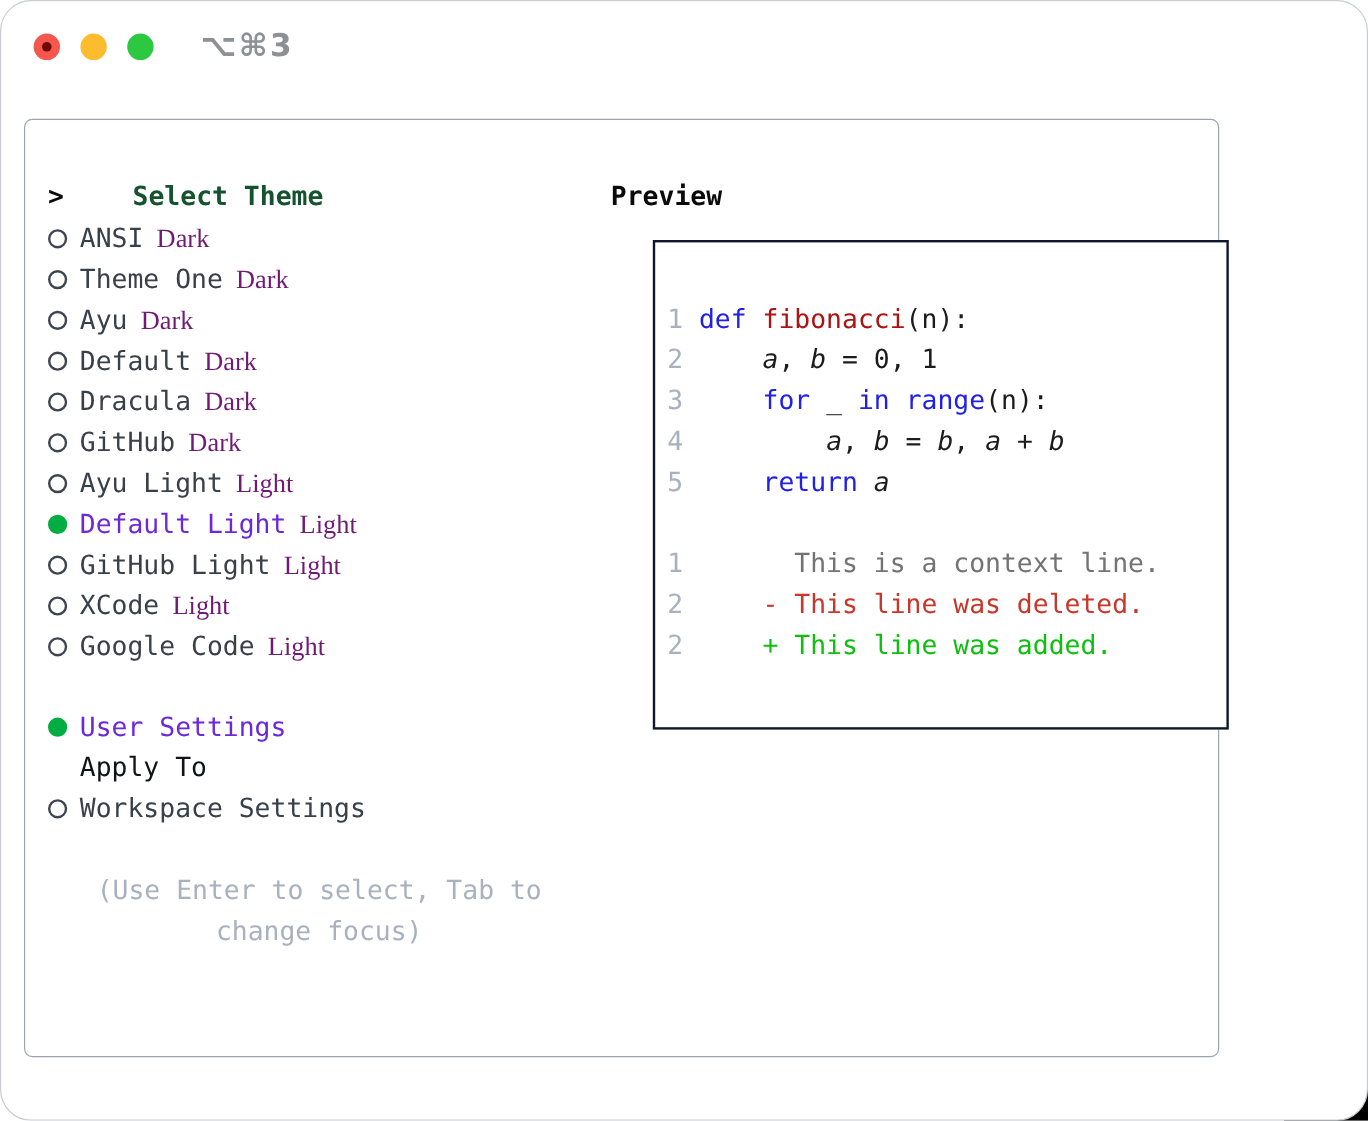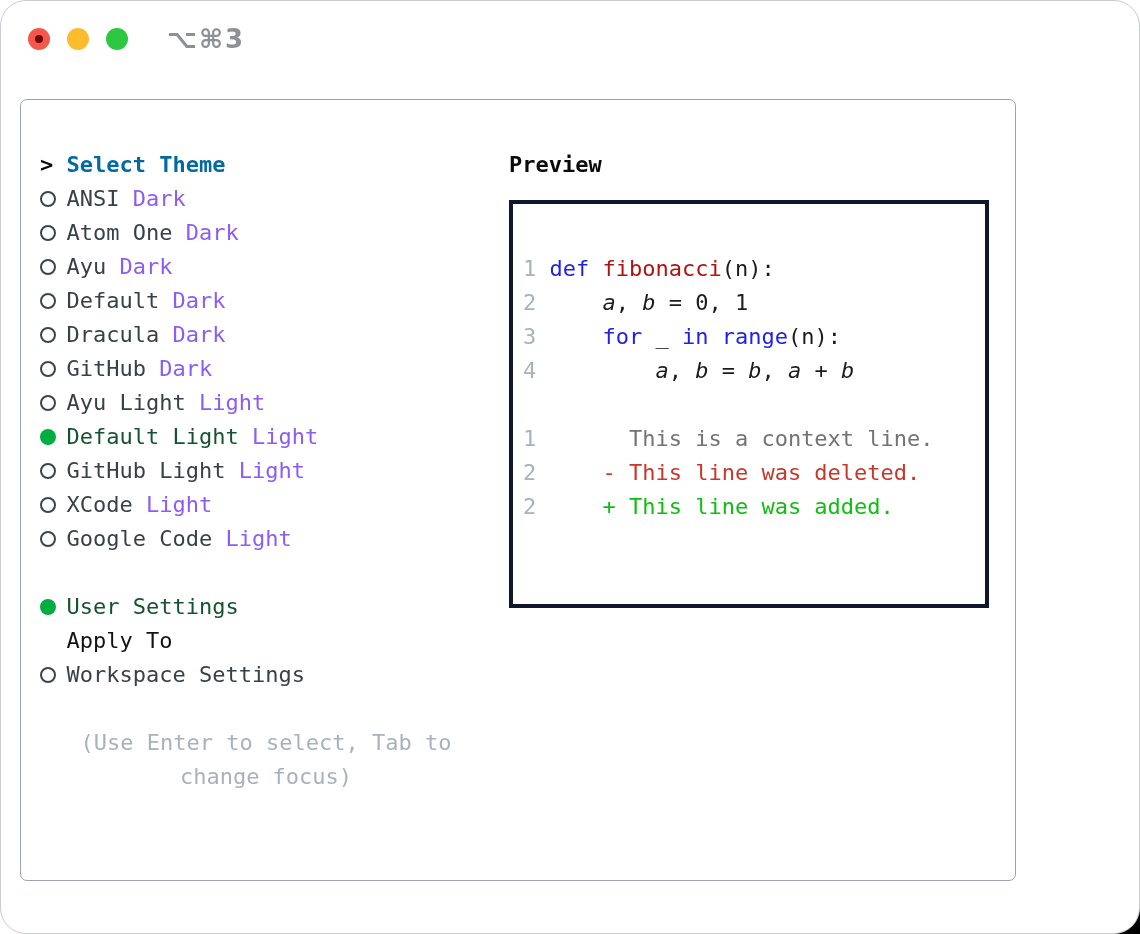--- a/index.html
+++ b/index.html
@@ -19,32 +19,32 @@
 
   
   .panel{position:absolute;left:19px;top:98px;width:996px;height:782px;border:1.5px solid #9ca4b0;border-radius:7px;box-sizing:border-box;background:#fff;}
   .leftcol{position:absolute;left:19px;top:48px;width:452px;font-size:22px;}
   .rightcol{position:absolute;left:488px;top:48px;width:482px;font-size:22px;}
 
   .row{height:34px;line-height:34px;white-space:pre;}
   .row.blank{height:34px;}
   .gut{display:inline-block;width:2ch;}
   .prompt{color:#0a0a0a;font-weight:bold;}
-  .hdr-label{color:#0369a1;font-weight:bold;}
+  .hdr-label{color:#14532d;font-weight:bold;margin-left:44px;}
   .sub-label{color:#111317;}
   .circ{display:inline-block;width:12px;height:12px;border:2px solid #3e4450;border-radius:50%;vertical-align:-1px;box-sizing:content-box;}
   .nm{color:#3a404a;}
-  .vr{color:#8b5cf6;margin-left:1ch;}
+  .vr{color:#701a75;margin-left:1ch;font-family:Liberation Serif, serif;}
   .sel .circ{background:#00ad41;border-color:#00ad41;}
-  .sel .nm{color:#14532d;}
+  .sel .nm{color:#6d28d9;}
   .help{color:#a9b1bf;text-align:center;}
 
   
   .pv-title{height:34px;line-height:34px;color:#0a0a0a;font-weight:bold;white-space:pre;}
-  .pv-box{margin-top:18px;width:480px;height:408px;border:4px solid #0f172a;box-sizing:border-box;padding:48px 0 0 10px;overflow:hidden;background:#fff;}
+  .pv-box{margin-top:18px;width:480px;height:408px;border:2px solid #0f172a;box-sizing:border-box;padding:48px 0 0 10px;overflow:hidden;background:#fff;margin-left:35px;}
   .crow{height:34px;line-height:34px;white-space:pre;font-size:22px;}
   .num{display:inline-block;width:1ch;margin-right:1ch;color:#a9b1bf;}
   .seg{color:#1c1c1e;}
   .kw{color:#2121e6;}
   .fn{color:#ae1212;}
   .v{color:#1c1c1e;font-style:italic;}
   .ctx{color:#737373;}
   .del{color:#c8372b;}
   .add{color:#0fbf0f;text-align:right;}
 </style>
@@ -63,21 +63,21 @@
     </div>
     <span class="shortcut">⌥⌘3</span>
   </div>
 
   <div class="panel">
 
     <div class="leftcol">
       <div class="row"><span class="gut prompt">&gt;</span><span class="hdr-label">Select Theme</span></div>
 
       <div class="row item"><span class="gut"><span class="circ"></span></span><span class="nm">ANSI</span><span class="vr">Dark</span></div>
-      <div class="row item"><span class="gut"><span class="circ"></span></span><span class="nm">Atom One</span><span class="vr">Dark</span></div>
+      <div class="row item"><span class="gut"><span class="circ"></span></span><span class="nm">Theme One</span><span class="vr">Dark</span></div>
       <div class="row item"><span class="gut"><span class="circ"></span></span><span class="nm">Ayu</span><span class="vr">Dark</span></div>
       <div class="row item"><span class="gut"><span class="circ"></span></span><span class="nm">Default</span><span class="vr">Dark</span></div>
       <div class="row item"><span class="gut"><span class="circ"></span></span><span class="nm">Dracula</span><span class="vr">Dark</span></div>
       <div class="row item"><span class="gut"><span class="circ"></span></span><span class="nm">GitHub</span><span class="vr">Dark</span></div>
       <div class="row item"><span class="gut"><span class="circ"></span></span><span class="nm">Ayu Light</span><span class="vr">Light</span></div>
       <div class="row item sel"><span class="gut"><span class="circ"></span></span><span class="nm">Default Light</span><span class="vr">Light</span></div>
       <div class="row item"><span class="gut"><span class="circ"></span></span><span class="nm">GitHub Light</span><span class="vr">Light</span></div>
       <div class="row item"><span class="gut"><span class="circ"></span></span><span class="nm">XCode</span><span class="vr">Light</span></div>
       <div class="row item"><span class="gut"><span class="circ"></span></span><span class="nm">Google Code</span><span class="vr">Light</span></div>
 
@@ -93,20 +93,21 @@
       <div class="row help">change focus)</div>
     </div>
 
     <div class="rightcol">
       <div class="pv-title">Preview</div>
       <div class="pv-box">
         <div class="crow"><span class="num">1</span><span class="seg kw">def </span><span class="seg fn">fibonacci</span><span class="seg">(n):</span></div>
         <div class="crow"><span class="num">2</span><span class="seg">    </span><span class="seg v">a</span><span class="seg">, </span><span class="seg v">b</span><span class="seg"> = 0, 1</span></div>
         <div class="crow"><span class="num">3</span><span class="seg">    </span><span class="seg kw">for</span><span class="seg"> _ </span><span class="seg kw">in</span><span class="seg"> </span><span class="seg kw">range</span><span class="seg">(n):</span></div>
         <div class="crow"><span class="num">4</span><span class="seg">        </span><span class="seg v">a</span><span class="seg">, </span><span class="seg v">b</span><span class="seg"> = </span><span class="seg v">b</span><span class="seg">, </span><span class="seg v">a</span><span class="seg"> + </span><span class="seg v">b</span></div>
+        <div class="crow"><span class="num">5</span><span class="seg">    </span><span class="seg kw">return</span><span class="seg"> </span><span class="seg v">a</span></div>
 
         <div class="crow"></div>
 
         <div class="crow"><span class="num">1</span><span class="seg ctx">      This is a context line.</span></div>
         <div class="crow"><span class="num">2</span><span class="seg del">    - This line was deleted.</span></div>
         <div class="crow"><span class="num">2</span><span class="seg add">    + This line was added.</span></div>
       </div>
     </div>
 
   </div>

